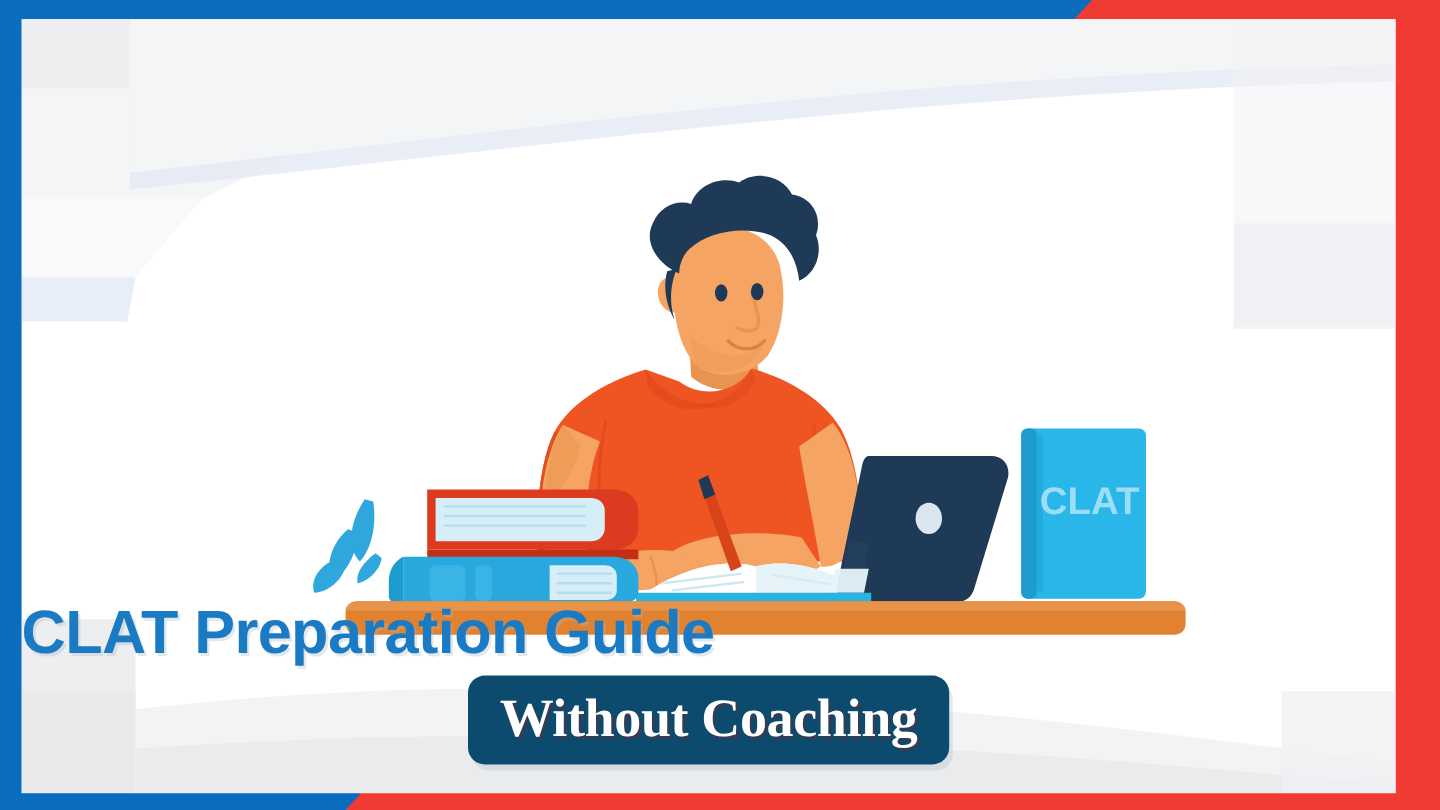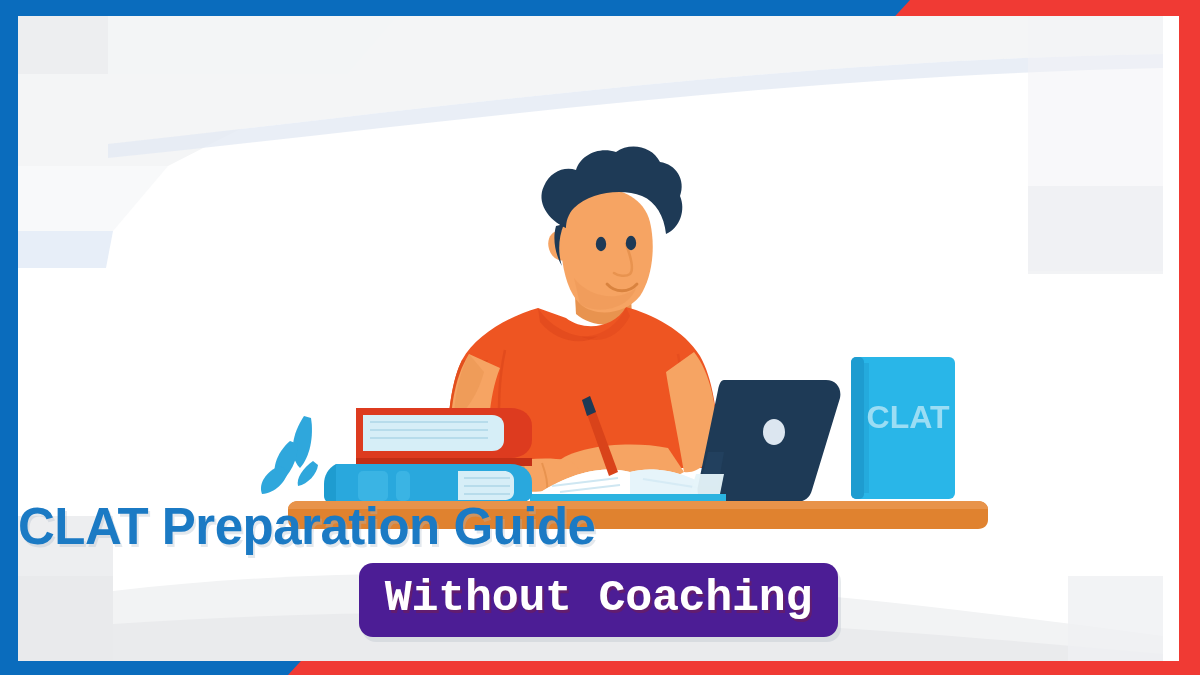--- a/index.html
+++ b/index.html
@@ -25,21 +25,20 @@
     height: 675px;
   }
   .inner-card {
     position: absolute;
     left: 18px;
     top: 16px;
     width: 1145px;
     height: 645px;
     background: #ffffff;
     overflow: hidden;
-    padding-left: 16px;
   }
   
   .bg-waves {
     position: absolute;
     left: 0;
     top: 0;
     width: 1145px;
     height: 645px;
   }
   
@@ -68,23 +67,23 @@
     margin: 0 0 9px 0;
     text-shadow: 2px 3px 0 rgba(170,185,200,0.33);
     white-space: nowrap;
   }
   .subline-wrap {
     display: flex;
     justify-content: center;
   }
   .subline {
     display: inline-block;
-    background: #4c1d95;
+    background: #0c4a6e;
     color: #ffffff;
-    font-family: Liberation Mono, monospace;
+    font-family: Liberation Serif, serif;
     font-weight: 700;
     font-size: 45px;
     letter-spacing: -0.3px;
     line-height: 1;
     padding: 13px 26px 16px 26px;
     border-radius: 14px;
     text-shadow: 2px 3px 0 rgba(150,30,22,0.30);
     box-shadow: 3px 5px 0 rgba(175,185,195,0.30);
     white-space: nowrap;
   }

